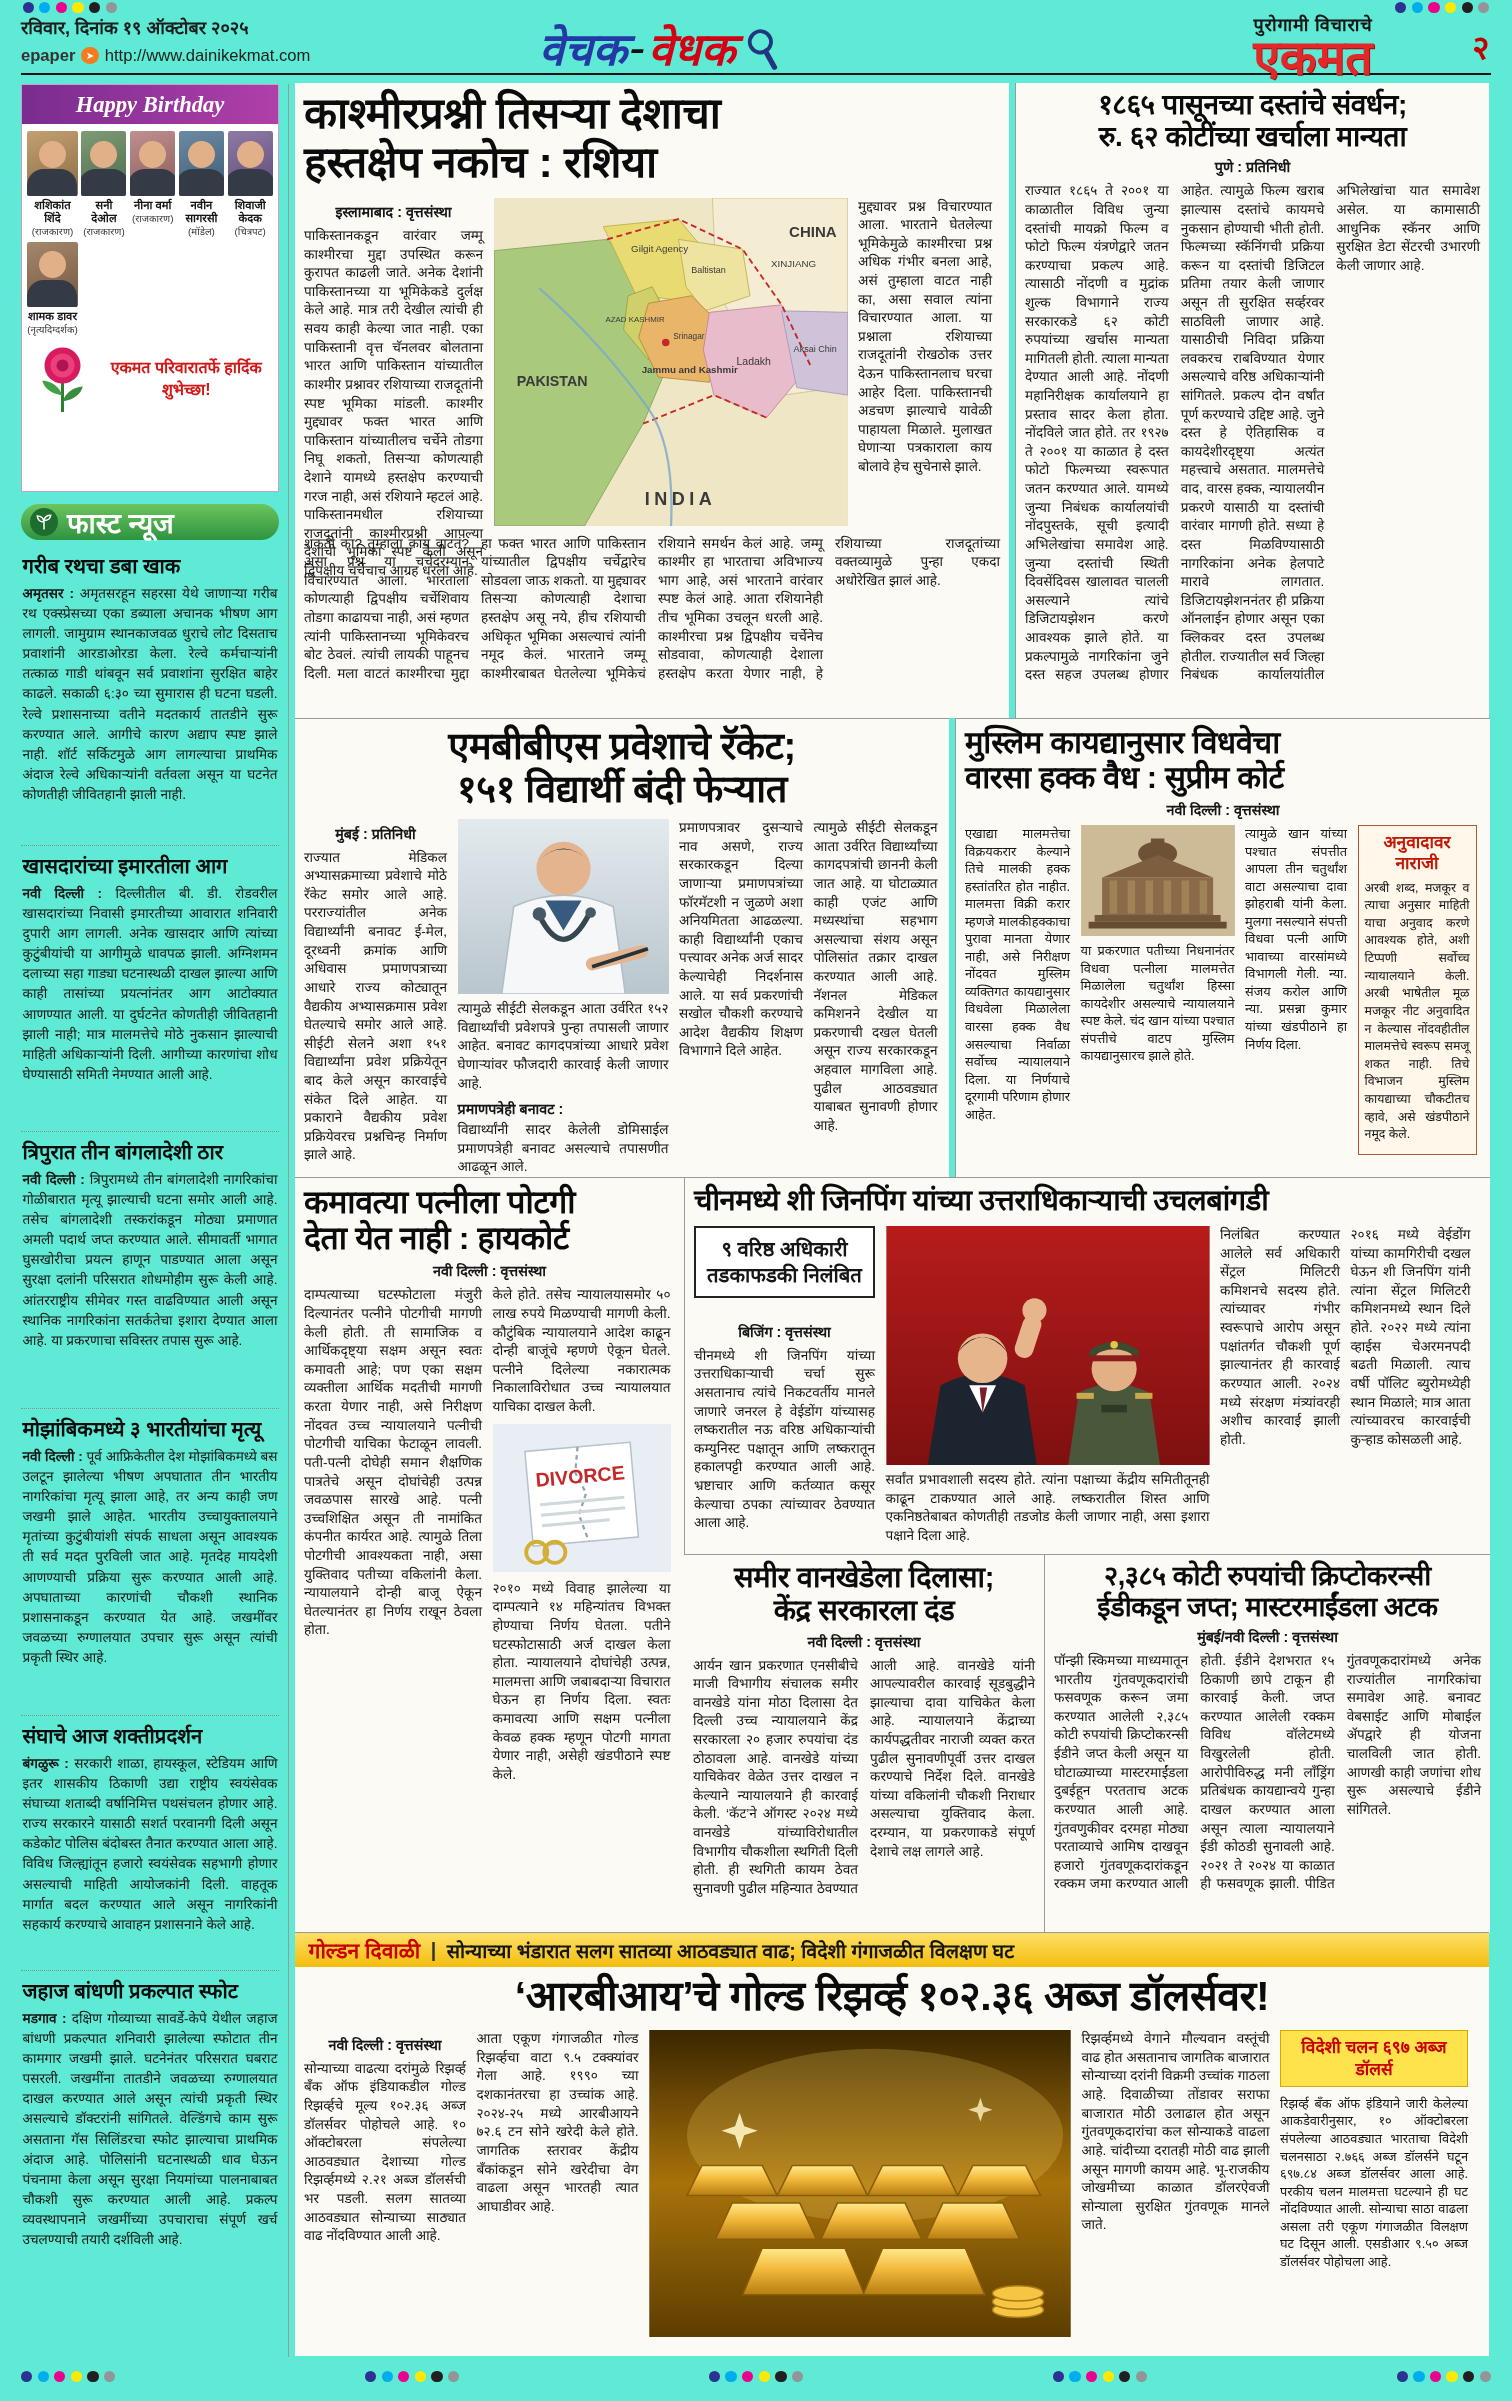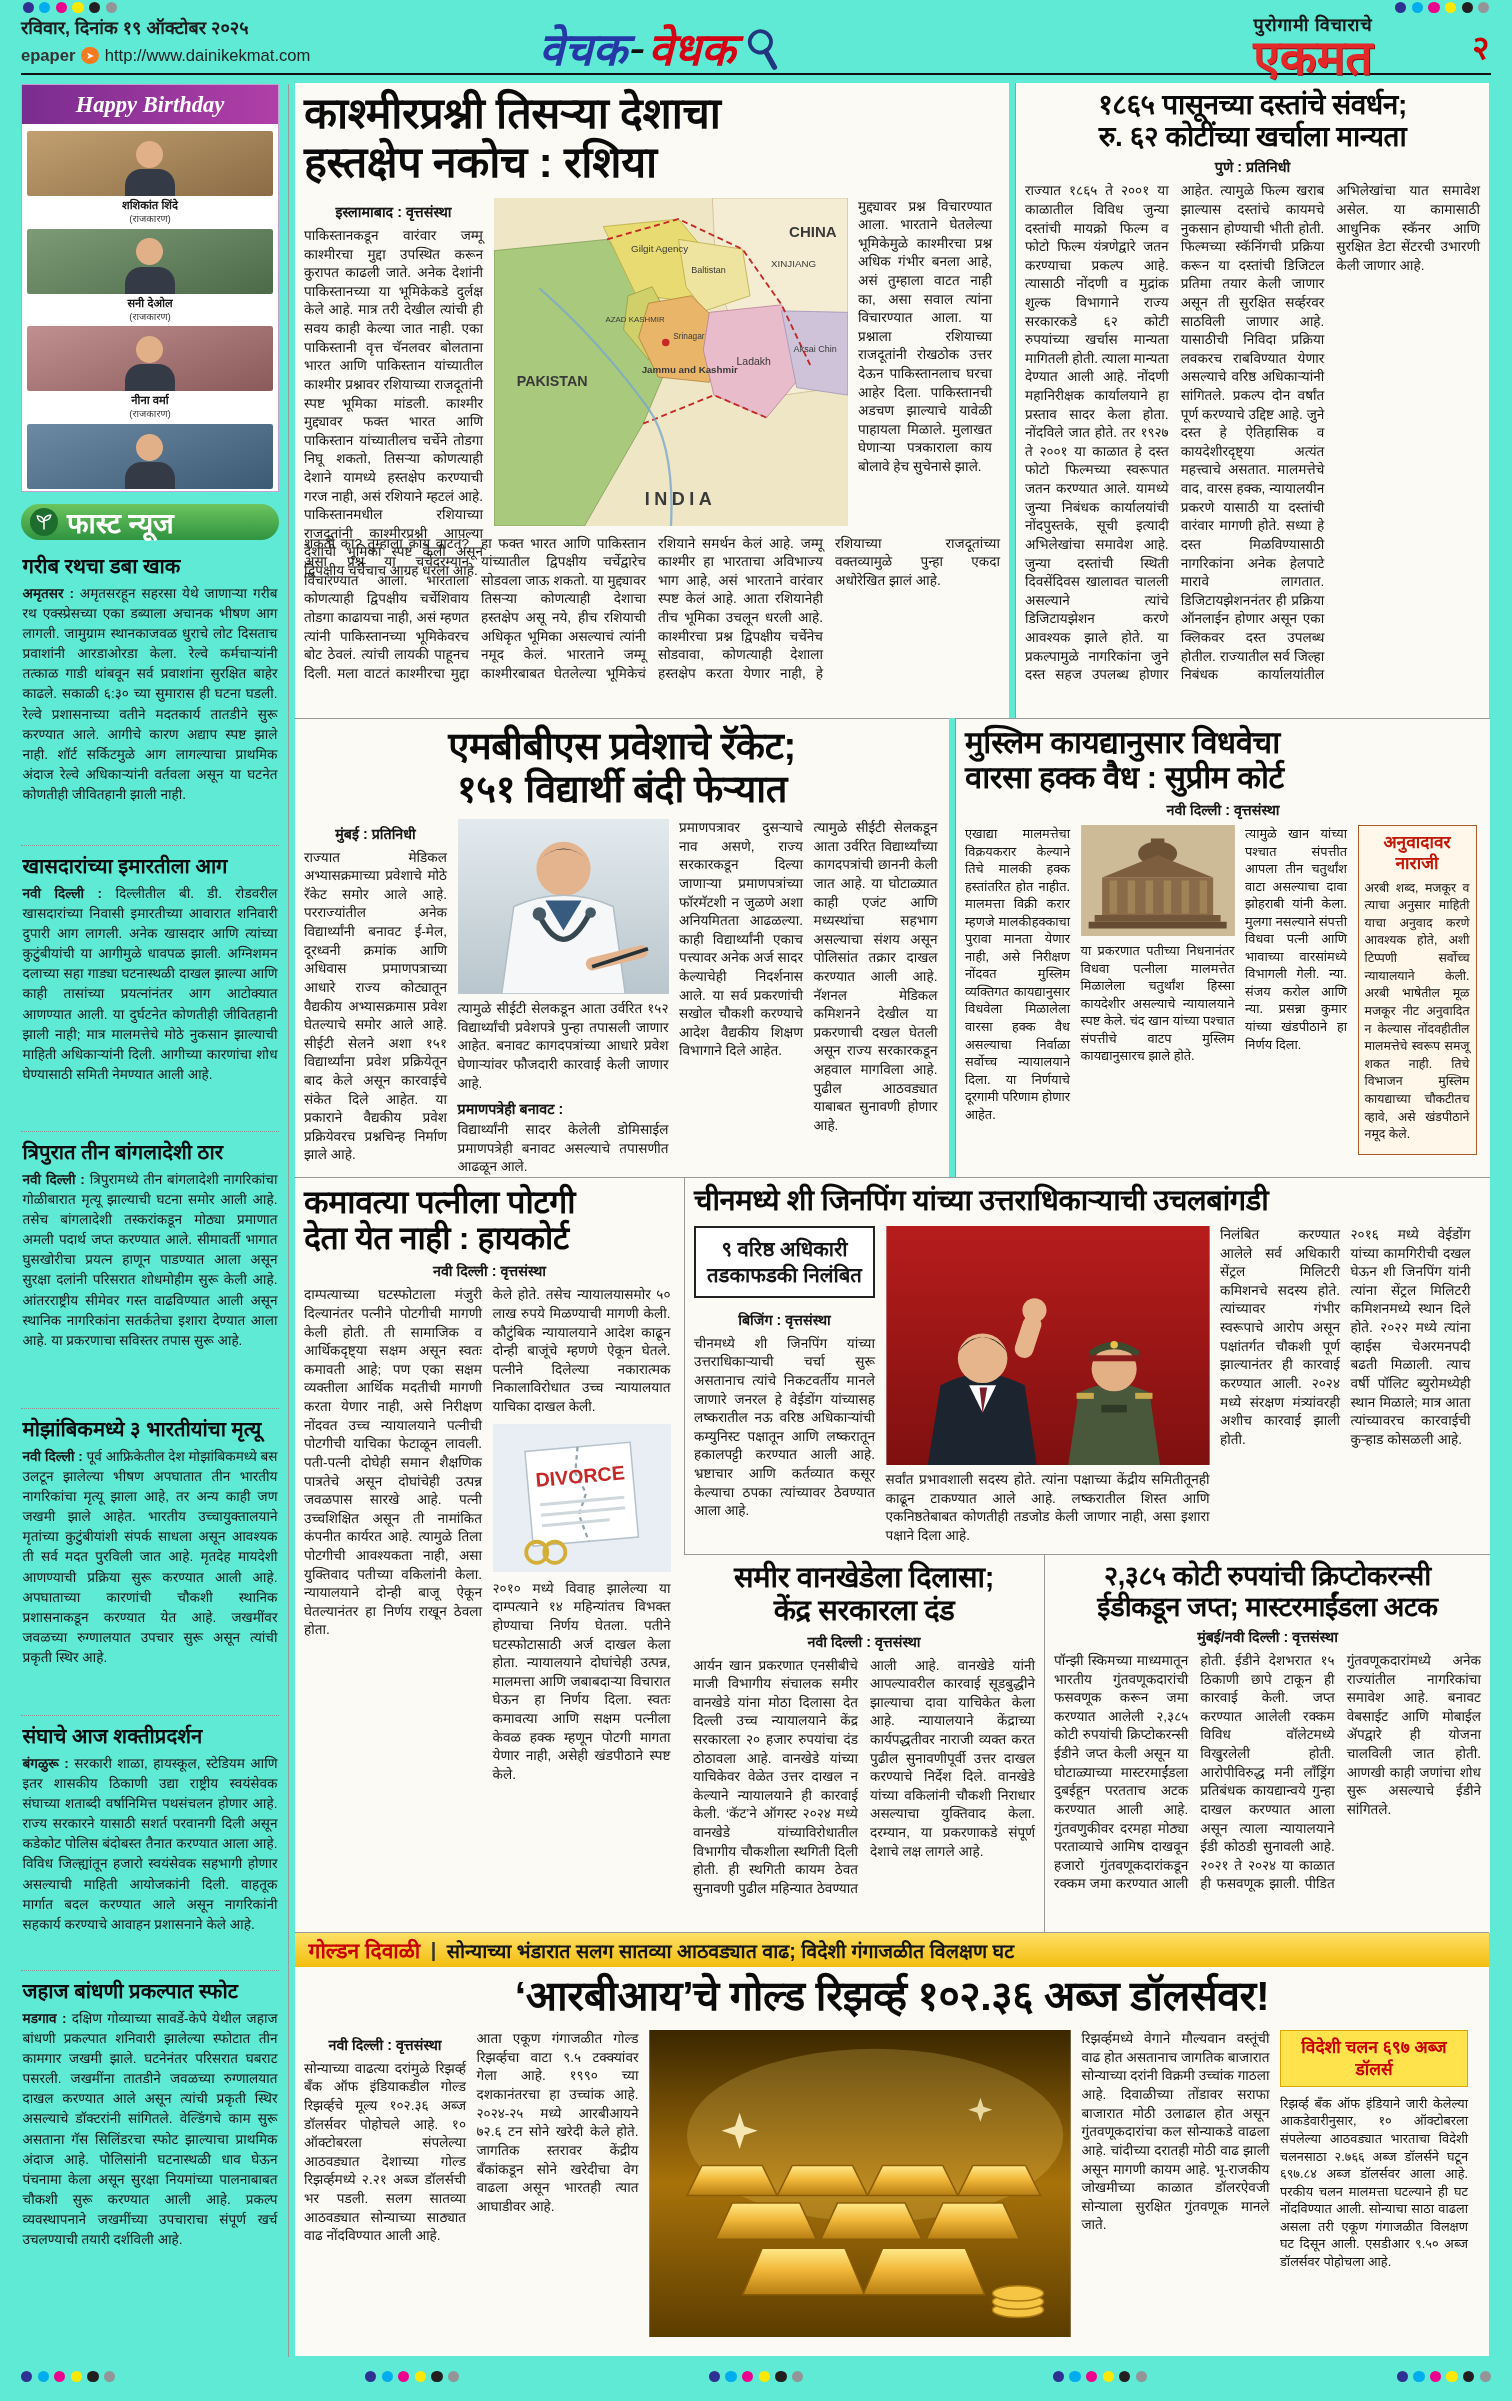--- a/index.html
+++ b/index.html
@@ -27,21 +27,21 @@
 .mag{margin-left:7.5px;transform:rotate(16deg)}
 .hdr-right{position:absolute;right:50px;top:-3px;text-align:center;width:256px}
 .tagline{font-size:18px;font-weight:bold;letter-spacing:0.8px}
 .masthead{font-size:48px;line-height:1.05;font-weight:800;color:#e22828;font-family:Liberation Mono, monospace;text-shadow:0.8px 0.8px 0 #991111}
 .pageno{position:absolute;right:1.5px;top:9px;font-size:33px;font-weight:800;color:#c40000}
 
 #leftcol{position:absolute;left:21px;top:84px;width:268px;height:2273px;border-right:0.8px solid #9a9a9a;padding-right:9px}
 .hb{border:0.8px solid #c6a0d2;height:408px;background:#fff;overflow:hidden}
 .hb-head{height:39px;background:linear-gradient(90deg,#7a2c8f,#b13fa8);display:flex;align-items:center;justify-content:center}
 .hb-title{color:#fff;font-size:22.6px;font-weight:bold;font-style:italic;font-family:"Liberation Serif","DejaVu Serif",serif}
-.hb-grid{display:grid;grid-template-columns:repeat(1,1fr);gap:3.8px;padding:6.8px 5.3px 0}
+.hb-grid{display:grid;grid-template-columns:repeat(5,1fr);gap:3.8px;padding:6.8px 5.3px 0}
 .hb-p{text-align:center}
 .avatar{position:relative;width:100%;height:65px;border-radius:2.3px;overflow:hidden;background:linear-gradient(160deg,#9fb0be,#5d6f80)}
 .avatar::before{content:"";position:absolute;top:9.8px;left:50%;margin-left:-13.6px;width:27px;height:27px;border-radius:50%;background:#e2b088}
 .avatar::after{content:"";position:absolute;top:38px;left:50%;margin-left:-25px;width:50px;height:30px;border-radius:16.6px 16.6px 0 0;background:#343b46}
 .hb-p:nth-of-type(1) .avatar{background:linear-gradient(160deg,#c2a071,#8a6b44)}
 .hb-p:nth-of-type(2) .avatar{background:linear-gradient(160deg,#7d9b76,#4c6a48)}
 .hb-p:nth-of-type(3) .avatar{background:linear-gradient(160deg,#c09090,#8a5a5a)}
 .hb-p:nth-of-type(4) .avatar{background:linear-gradient(160deg,#6d8aa5,#3d5a75)}
 .hb-p:nth-of-type(5) .avatar{background:linear-gradient(160deg,#8d7ba5,#5d4b75)}
 .hb-p:nth-of-type(6) .avatar{background:linear-gradient(160deg,#a5876d,#75573d)}
@@ -62,21 +62,21 @@
 .dl{font-weight:800;text-align:center;font-size:14.3px;margin:4.5px 0 6px}
 .bt{font-size:13.6px;line-height:1.37;text-align:justify}
 .row{display:flex;gap:10.5px}
 .flow{column-gap:12px;column-fill:auto;text-align:justify;font-size:13.6px;line-height:1.37}
 .c2{column-count:2}.c3{column-count:3}.c4{column-count:4}
 .imgbox{background:#ddd;overflow:hidden;flex:none}
 .imgbox svg{display:block}
 .subhead{font-weight:800;font-size:14.3px;margin:6px 0 3px}
 .borderL{border-left:0.8px solid #9a9a9a}
 .borderT{border-top:0.8px solid #9a9a9a}
-.cnbox{border:2.3px solid #222;padding:7.5px 4.5px;text-align:center;font-weight:800;font-size:20.3px;line-height:1.3;margin-bottom:12px;background:#fff}
+.cnbox{border:2.3px solid #222;padding:7.5px 4.5px;text-align:center;font-weight:800;font-size:20.3px;line-height:1.3;margin-bottom:24px;background:#fff}
 .sb{border:1.5px solid #b05a2a;padding:6px;background:#fff7ea;height:100%}
 .sb h4{color:#c21807;font-size:17.3px;font-weight:800;text-align:center;line-height:1.2;margin-bottom:6px}
 .sb p{font-size:12.4px;line-height:1.42;text-align:justify}
 
 #goldstrip{position:absolute;left:295px;top:1932px;width:1194px;height:35px;background:linear-gradient(180deg,#ffe066,#f2bd0e);display:flex;align-items:center;gap:10.5px;padding:0 13.6px;border-top:0.8px solid #999}
 .gs-label{color:#c80000;font-weight:800;font-size:21px;white-space:nowrap}
 .gs-sep{font-weight:800;font-size:19.6px;color:#333}
 .gs-text{font-weight:800;font-size:19.6px;color:#151515;white-space:nowrap}
 .gb-title{background:#ffe34d;color:#c80000;font-weight:800;font-size:17.3px;line-height:1.25;padding:6px 4.5px;text-align:center;border:0.8px solid #d9a800}
 .ml{fill:#3a3a3a;font-family:"Liberation Sans",sans-serif}

